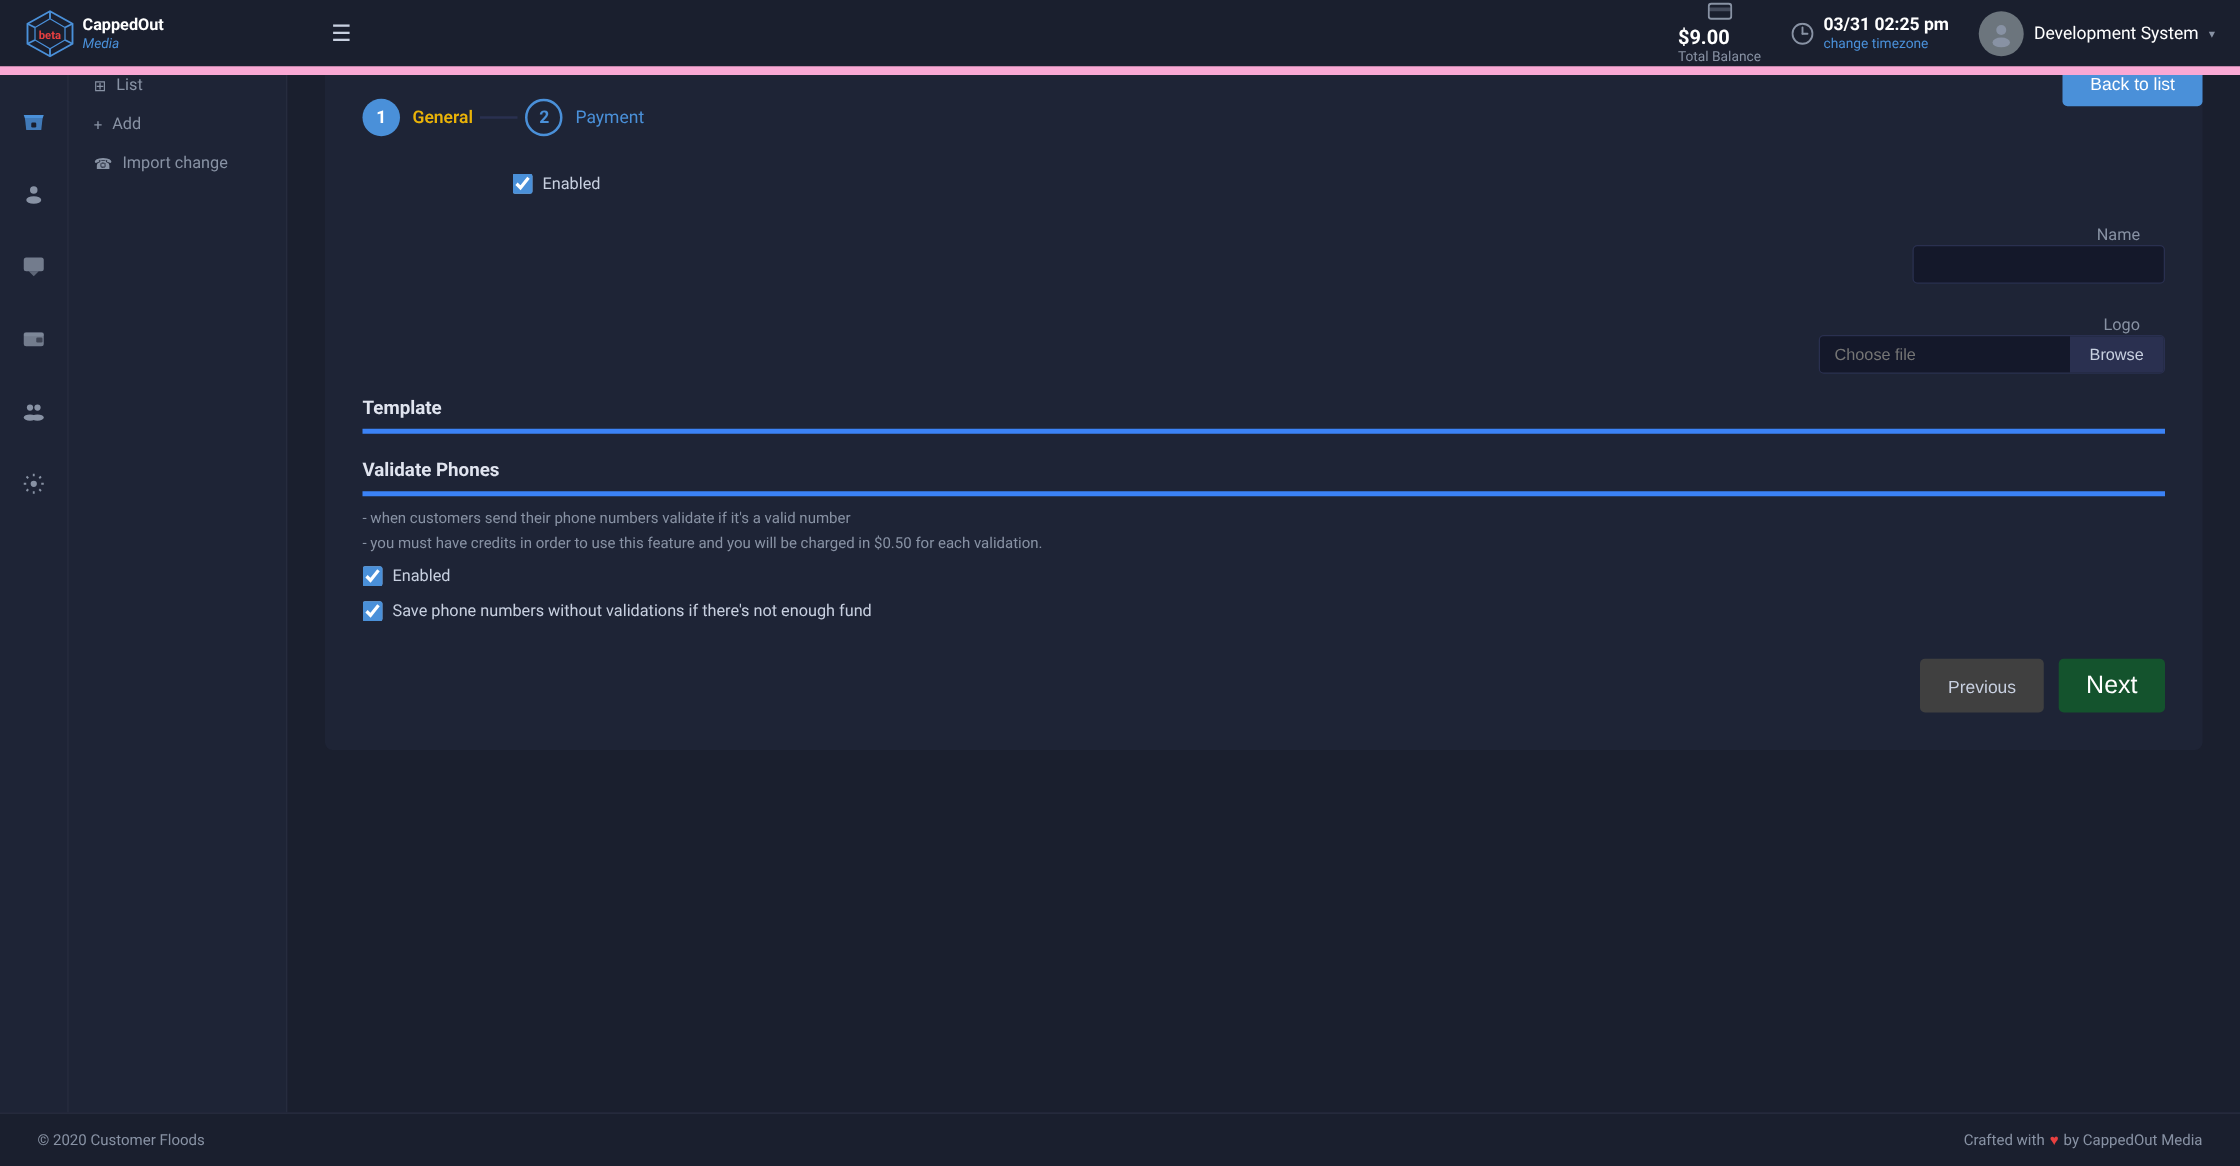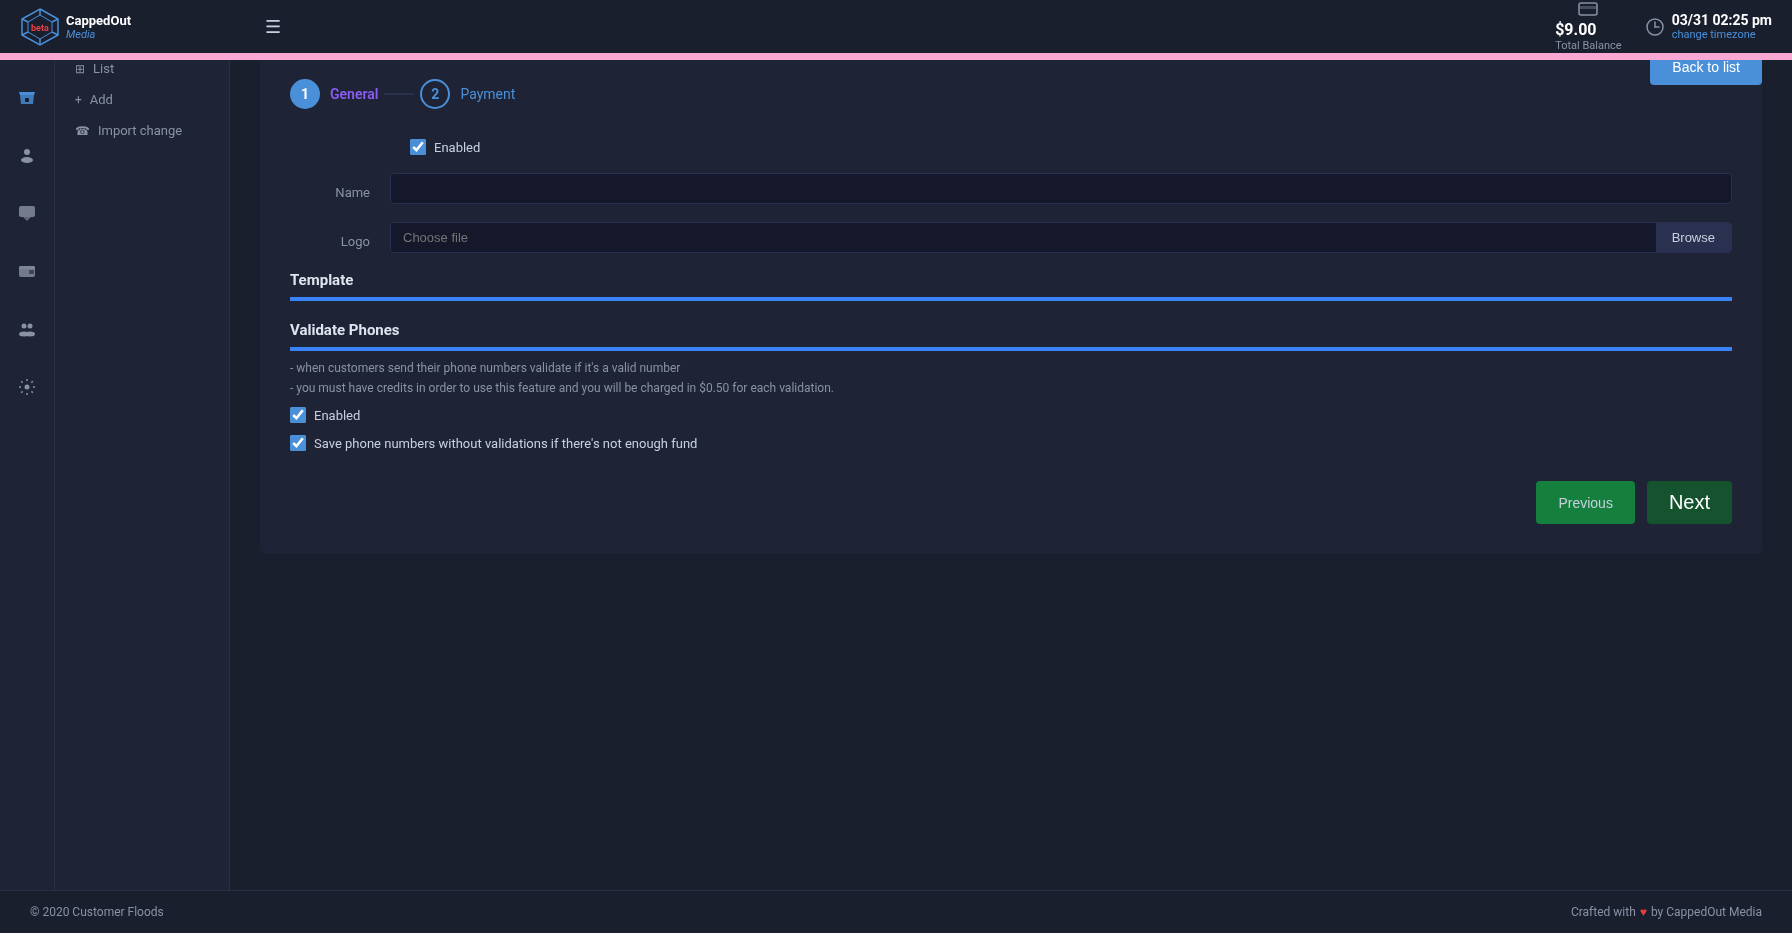--- a/index.html
+++ b/index.html
@@ -225,35 +225,36 @@
     }
     .step-circle.active {
       background: #4a90d9;
       color: #fff;
     }
     .step-circle.inactive {
       background: transparent;
       border: 2px solid #4a90d9;
       color: #4a90d9;
     }
-    .step-label.active { color: #8b5cf6; font-weight: 600; }
+    .step-label.active { color: #eab308; font-weight: 600; }
     .step-label.inactive { color: #4a90d9; }
     .step-divider {
       width: 30px;
       height: 2px;
       background: #2a3050;
       margin: 0 6px;
     }
 
     
     .form-section { margin-bottom: 20px; }
     .form-row {
       display: flex;
-      align-items: center;
+      align-items: flex-end;
       margin-bottom: 18px;
+      flex-direction: column;
     }
     .form-label {
       width: 100px;
       text-align: right;
       padding-right: 20px;
       padding-top: 8px;
       color: #8892a4;
       font-size: 13px;
       flex-shrink: 0;
     }
@@ -331,21 +332,21 @@
     }
 
     
     .form-footer {
       display: flex;
       justify-content: flex-end;
       gap: 12px;
       margin-top: 30px;
     }
     .btn-prev {
-      background: #15803d;
+      background: #404040;
       color: #c8d0e0;
       border: none;
       padding: 10px 22px;
       border-radius: 4px;
       font-size: 14px;
       cursor: pointer;
     }
     .btn-next {
       background: #14532d;
       color: #fff;
@@ -420,20 +421,30 @@
         <circle cx="9" cy="9" r="8" fill="none" stroke="#8892a4" stroke-width="1.5"></circle>
         <line x1="9" y1="9" x2="9" y2="4" stroke="#8892a4" stroke-width="1.5" stroke-linecap="round"></line>
         <line x1="9" y1="9" x2="13" y2="9" stroke="#8892a4" stroke-width="1.5" stroke-linecap="round"></line>
       </svg>
       <div>
         <div class="time-val">03/31 02:25 pm</div>
         <div class="tz-link">change timezone</div>
       </div>
     </div>
 
+    <div class="nav-user">
+      <div class="avatar">
+        <svg width="22" height="22" viewBox="0 0 22 22">
+          <circle cx="11" cy="8" r="4" fill="#8892a4"></circle>
+          <ellipse cx="11" cy="18" rx="7" ry="4" fill="#8892a4"></ellipse>
+        </svg>
+      </div>
+      <span class="user-name">Development System</span>
+      <span class="chevron-down">▾</span>
+    </div>
   </div>
 </nav>
 
 <div class="main-wrapper">
 
   <div class="sidebar-icons">
     <div class="sidebar-icon-btn">
       <svg width="18" height="18" viewBox="0 0 18 18" fill="currentColor">
         <rect x="1" y="10" width="4" height="7" rx="1"></rect>
         <rect x="7" y="6" width="4" height="11" rx="1"></rect>

